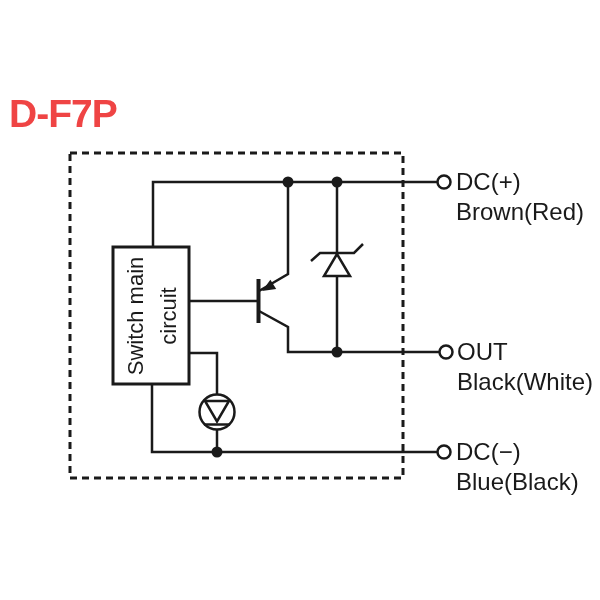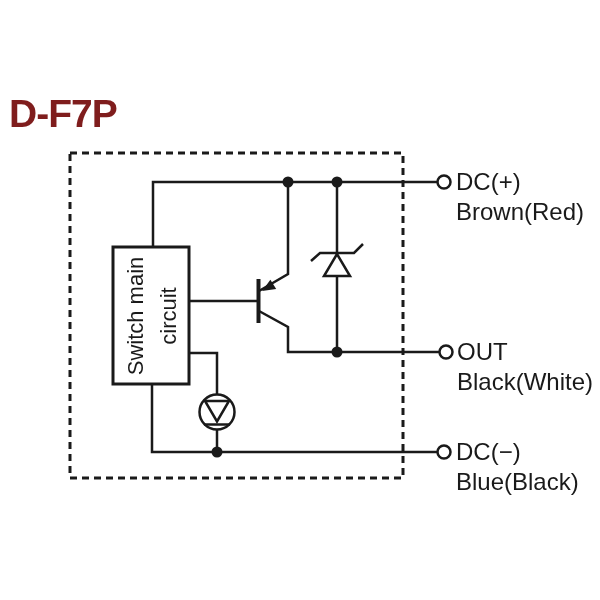--- a/index.html
+++ b/index.html
@@ -15,21 +15,21 @@
     font-family: "Liberation Sans", sans-serif;
     overflow: hidden;
   }
   .title {
     position: absolute;
     left: 9px;
     top: 94px;
     font-size: 39px;
     font-weight: bold;
     letter-spacing: -1px;
-    color: #7f1d1d;
+    color: #ef4444;
     line-height: 1;
   }
   svg { position: absolute; left: 0; top: 0; }
   svg text {
     font-family: "Liberation Sans", sans-serif;
     fill: #1a1a1a;
   }
   .term-label { font-size: 24px; }
   .box-label  { font-size: 22px; }
 </style>

